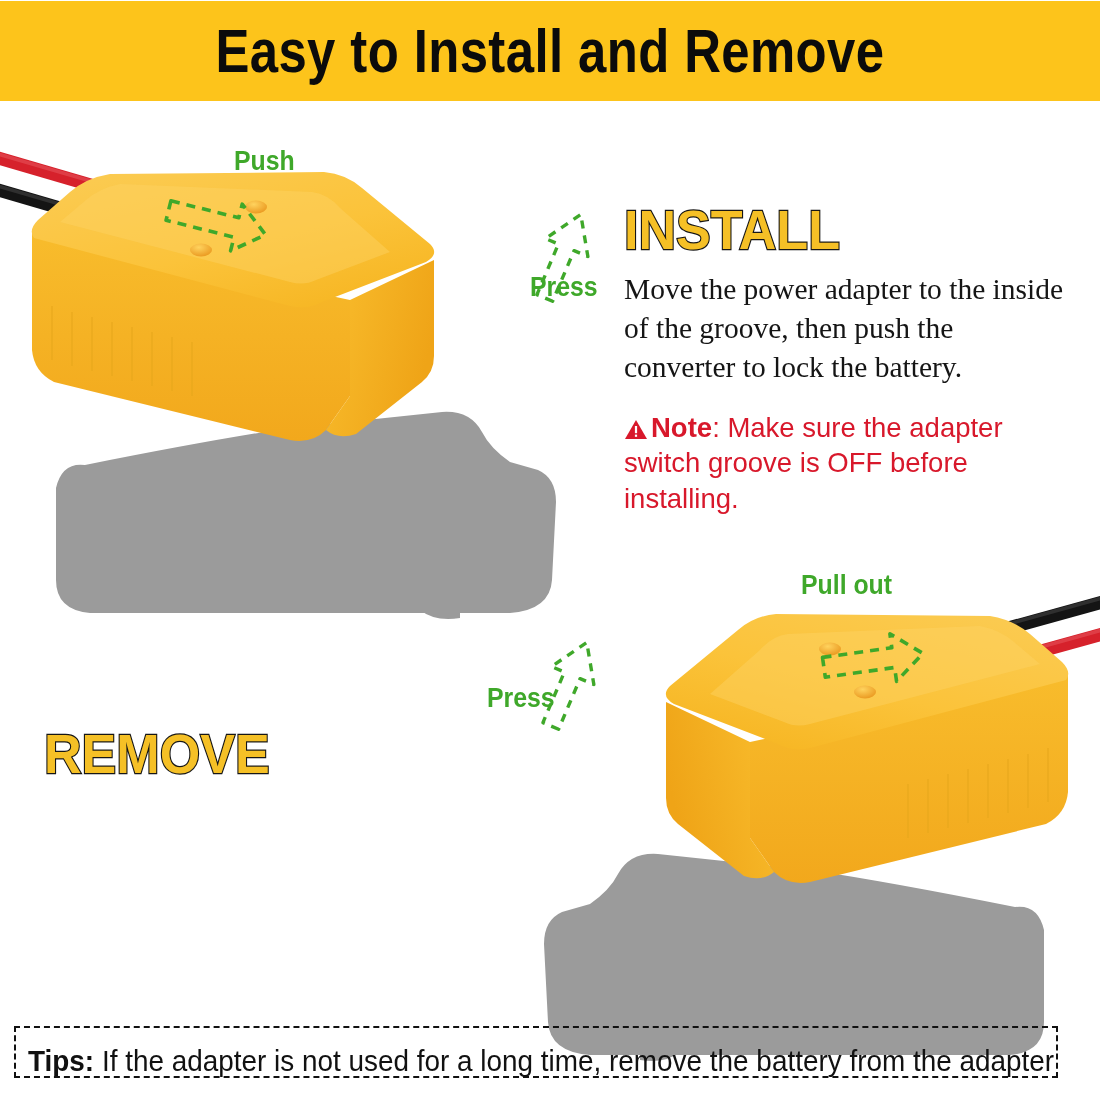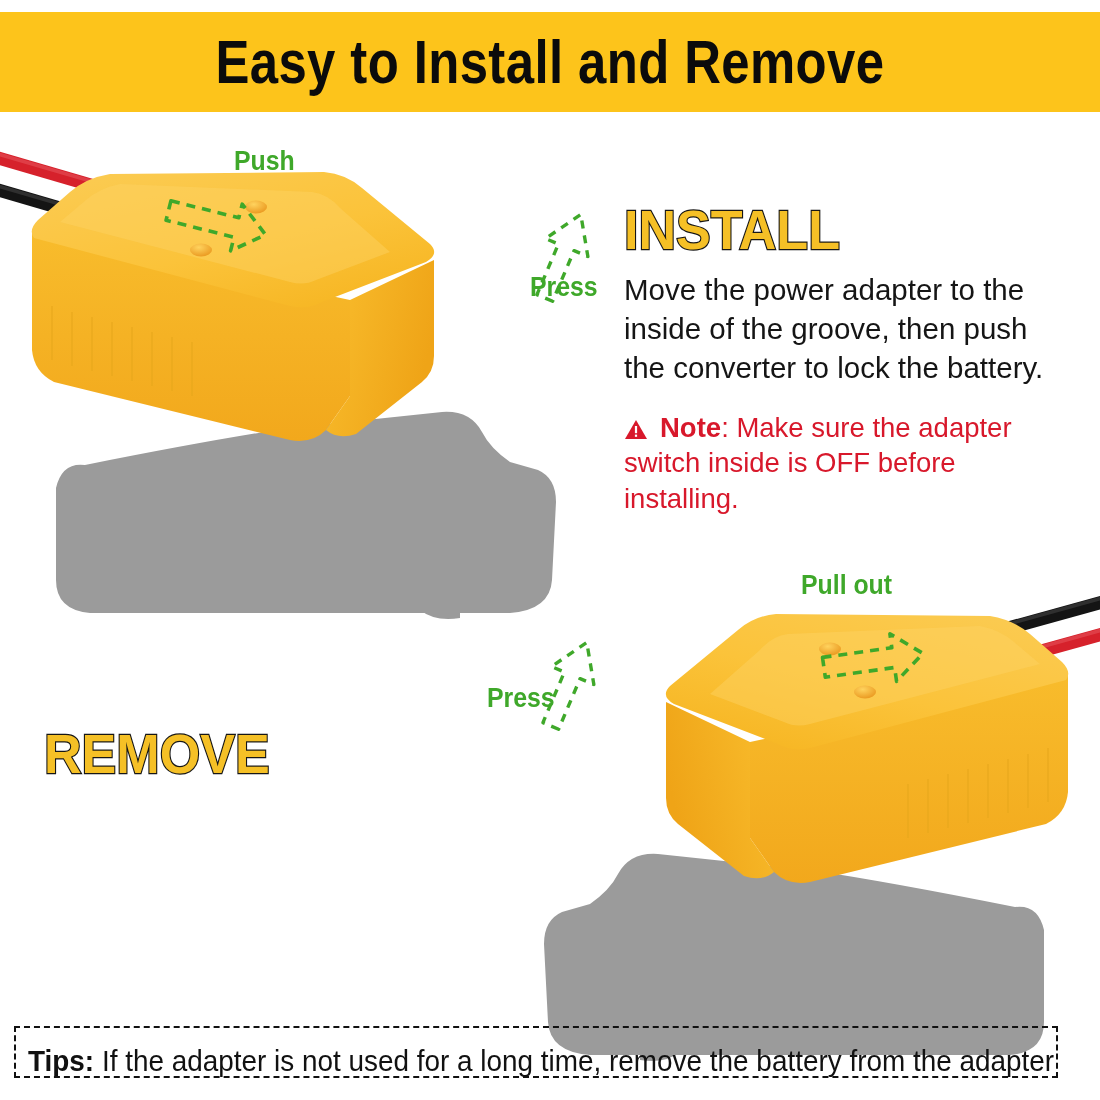--- a/index.html
+++ b/index.html
@@ -14,21 +14,21 @@
     position: relative;
     overflow: hidden;
     font-family: "Liberation Sans", sans-serif;
     -webkit-font-smoothing: antialiased;
   }
 
   
   .banner {
     position: absolute;
     left: 0;
-    top: 12px;
+    top: 1px;
     width: 1100px;
     height: 100px;
     background: #FDC41B;
     display: flex;
     align-items: center;
     justify-content: center;
   }
   .banner-title {
     font-family: "Liberation Sans Narrow", "Liberation Sans", sans-serif;
     font-weight: 700;
@@ -80,21 +80,21 @@
     color: #F5C026;
     white-space: nowrap;
     margin: 0 0 12px 0;
     -webkit-text-stroke: 2.4px #161616;
     paint-order: stroke fill;
     transform: scaleX(0.93);
     transform-origin: left center;
   }
 
   .body-text {
-    font-family: Liberation Sans, sans-serif;
+    font-family: Liberation Serif, serif;
     font-size: 29.5px;
     line-height: 1.33;
     color: #151515;
     margin: 0;
   }
 
   .note {
     font-family: "Liberation Sans", sans-serif;
     font-size: 27.5px;
     line-height: 1.3;
@@ -102,21 +102,21 @@
     margin: 22px 0 0 0;
   }
   .note .warn {
     display: inline-block;
     position: relative;
     width: 24px;
     height: 21px;
     vertical-align: -3px;
     margin-right: 3px;
   }
-  .note b { font-weight: 700; margin-left: 9px; }
+  .note b { font-weight: 700; }
 
   
   .tips {
     position: absolute;
     left: 14px;
     top: 1026px;
     width: 1044px;
     height: 52px;
     border: 2.5px dashed #111111;
     display: flex;
@@ -231,21 +231,21 @@
   <div class="block" style="left:624px; top:102px; width:448px;">
     <div class="sect-title">INSTALL</div>
     <p class="body-text">Move the power adapter to the inside of the groove, then push the converter to lock the battery.</p>
     <p class="note">
       <span class="warn">
         <svg width="24" height="21" viewBox="0 0 24 21">
           <path d="M12 1 L23 20 L1 20 Z" fill="#D8182B"></path>
           <rect x="10.9" y="7" width="2.2" height="7.2" fill="#ffffff"></rect>
           <rect x="10.9" y="15.6" width="2.2" height="2.2" fill="#ffffff"></rect>
         </svg>
-      </span><b>Note</b><span>: Make sure the adapter switch inside is OFF before installing.</span>
+      </span><b>Note</b><span>: Make sure the adapter switch groove is OFF before installing.</span>
     </p>
   </div>
 
   <div class="illus" style="left:470px; top:452px;">
     <svg width="640" height="480" viewBox="0 0 640 480">
       <defs>
         <linearGradient id="topFaceB" x1="0.9" y1="0" x2="0.15" y2="1">
           <stop offset="0" stop-color="#FBCB52"></stop>
           <stop offset="0.55" stop-color="#FBC33A"></stop>
           <stop offset="1" stop-color="#F6B521"></stop>

